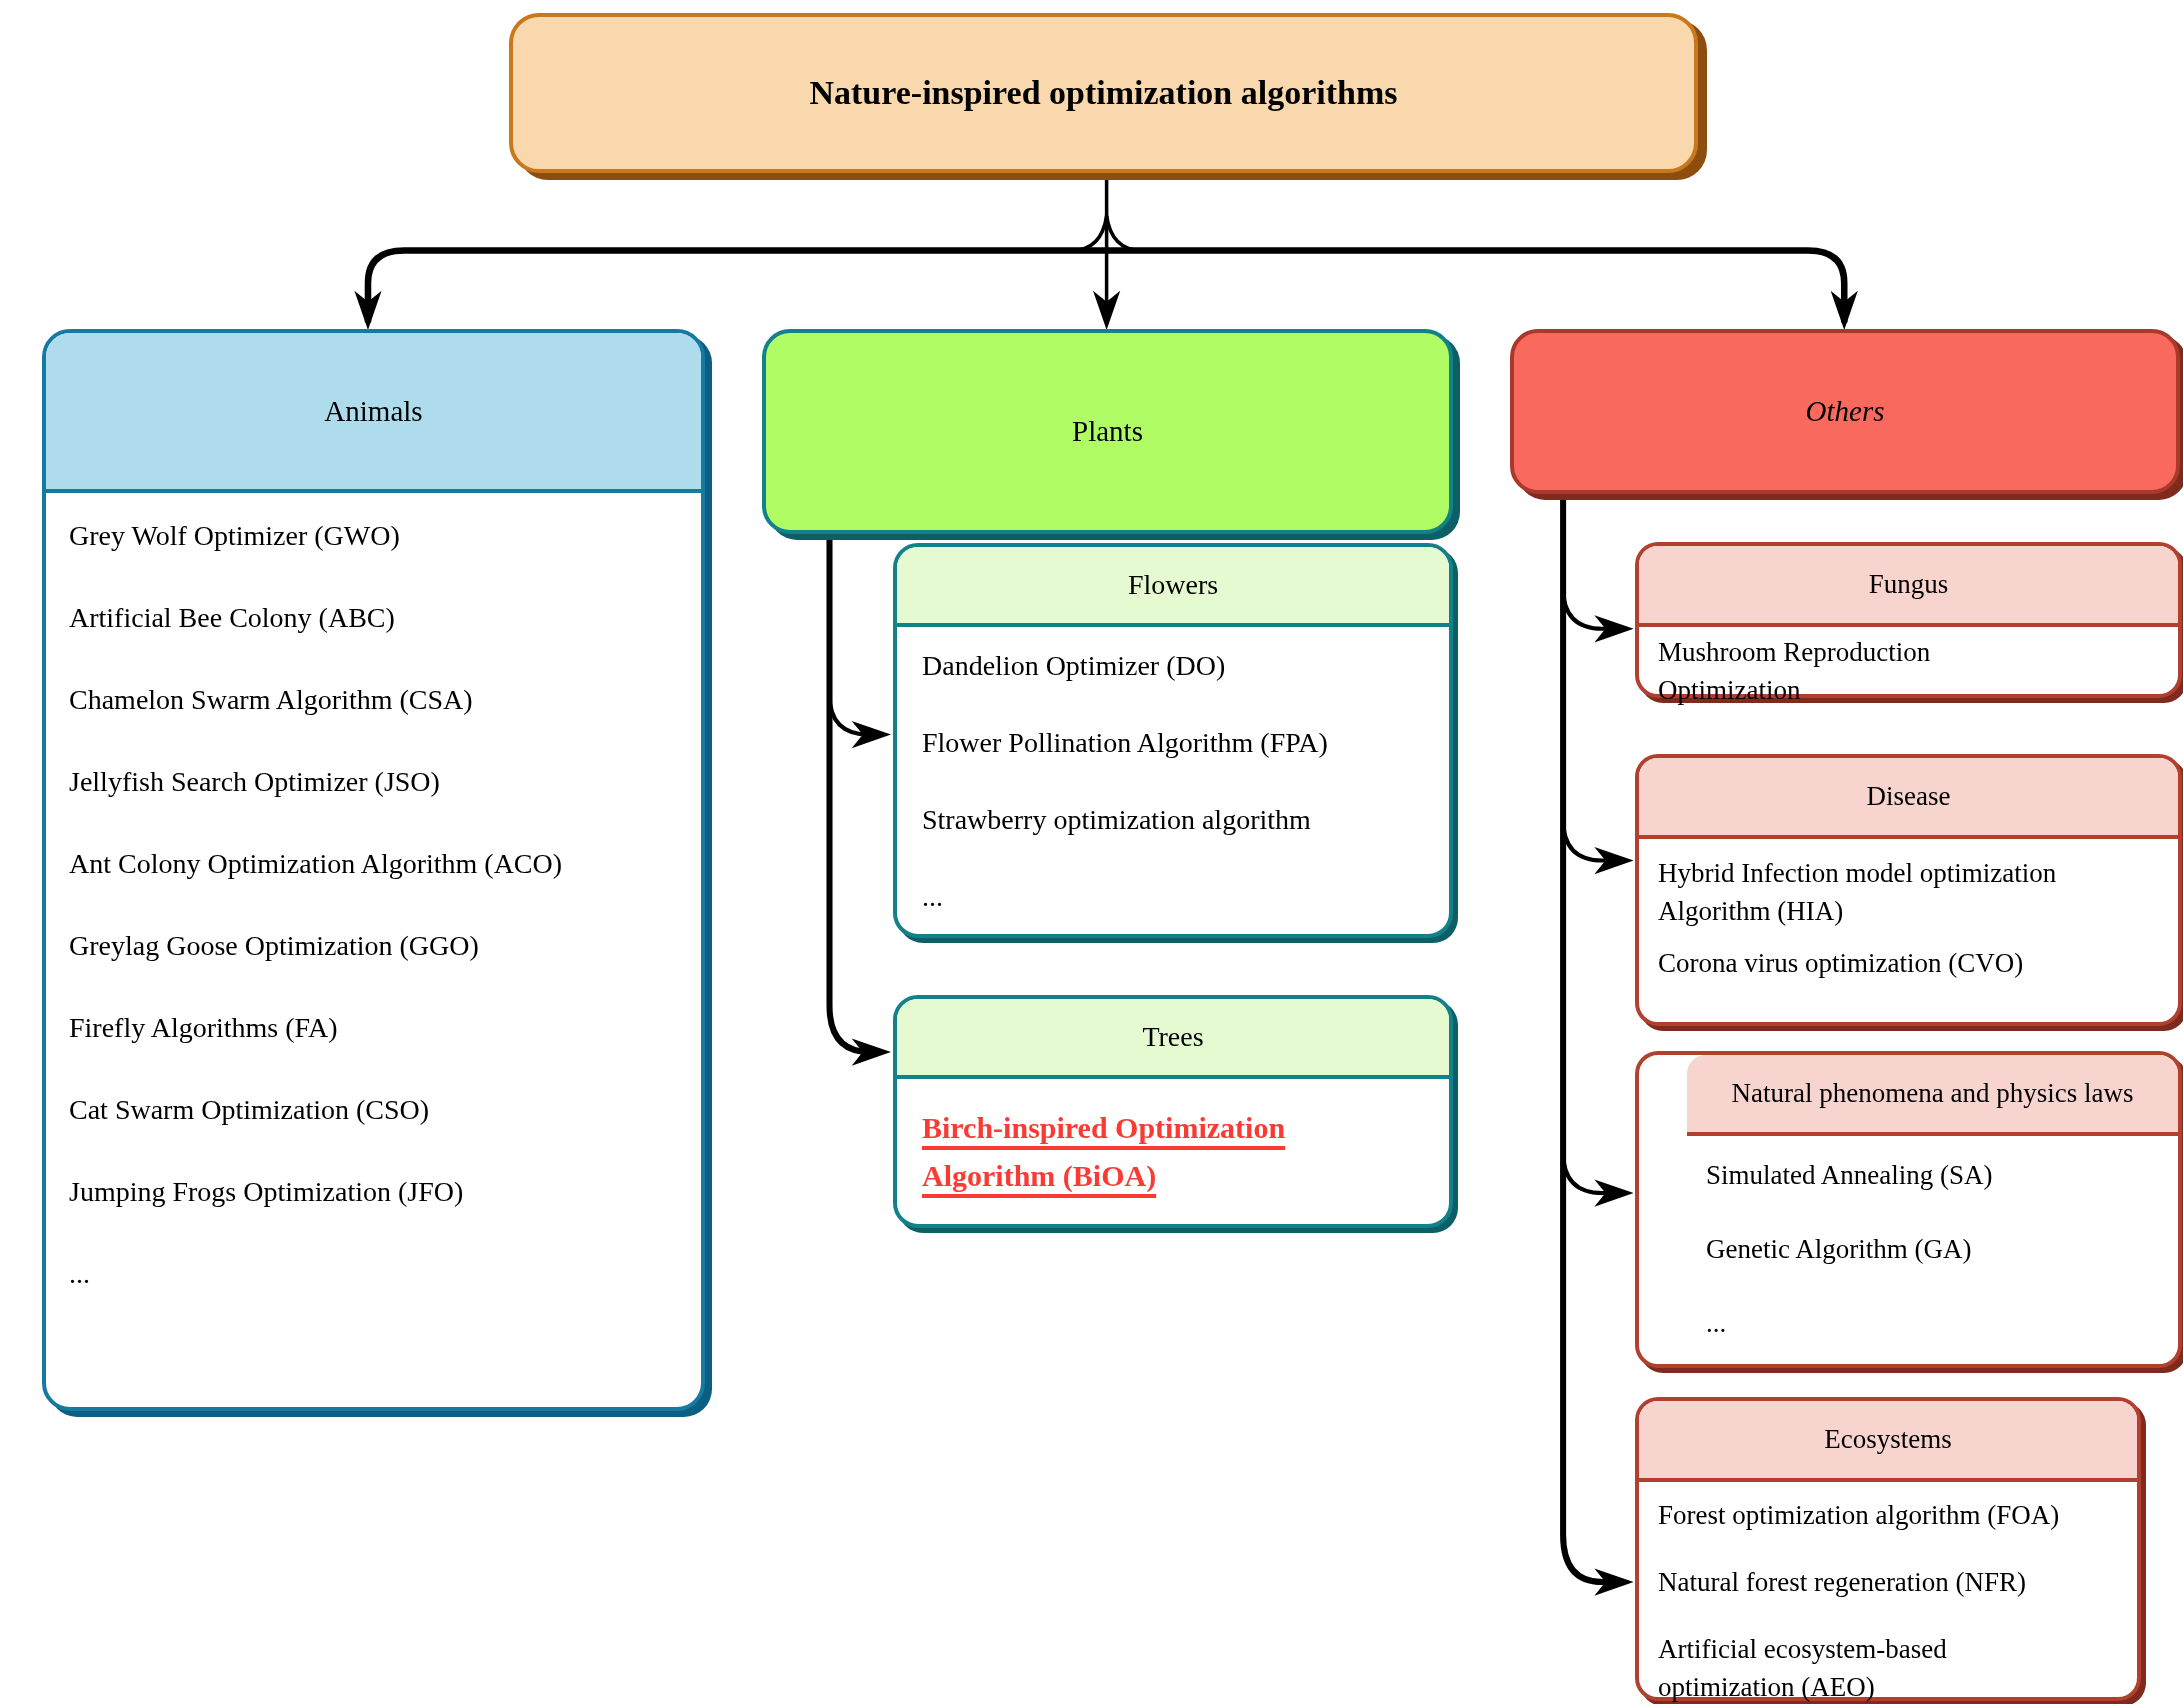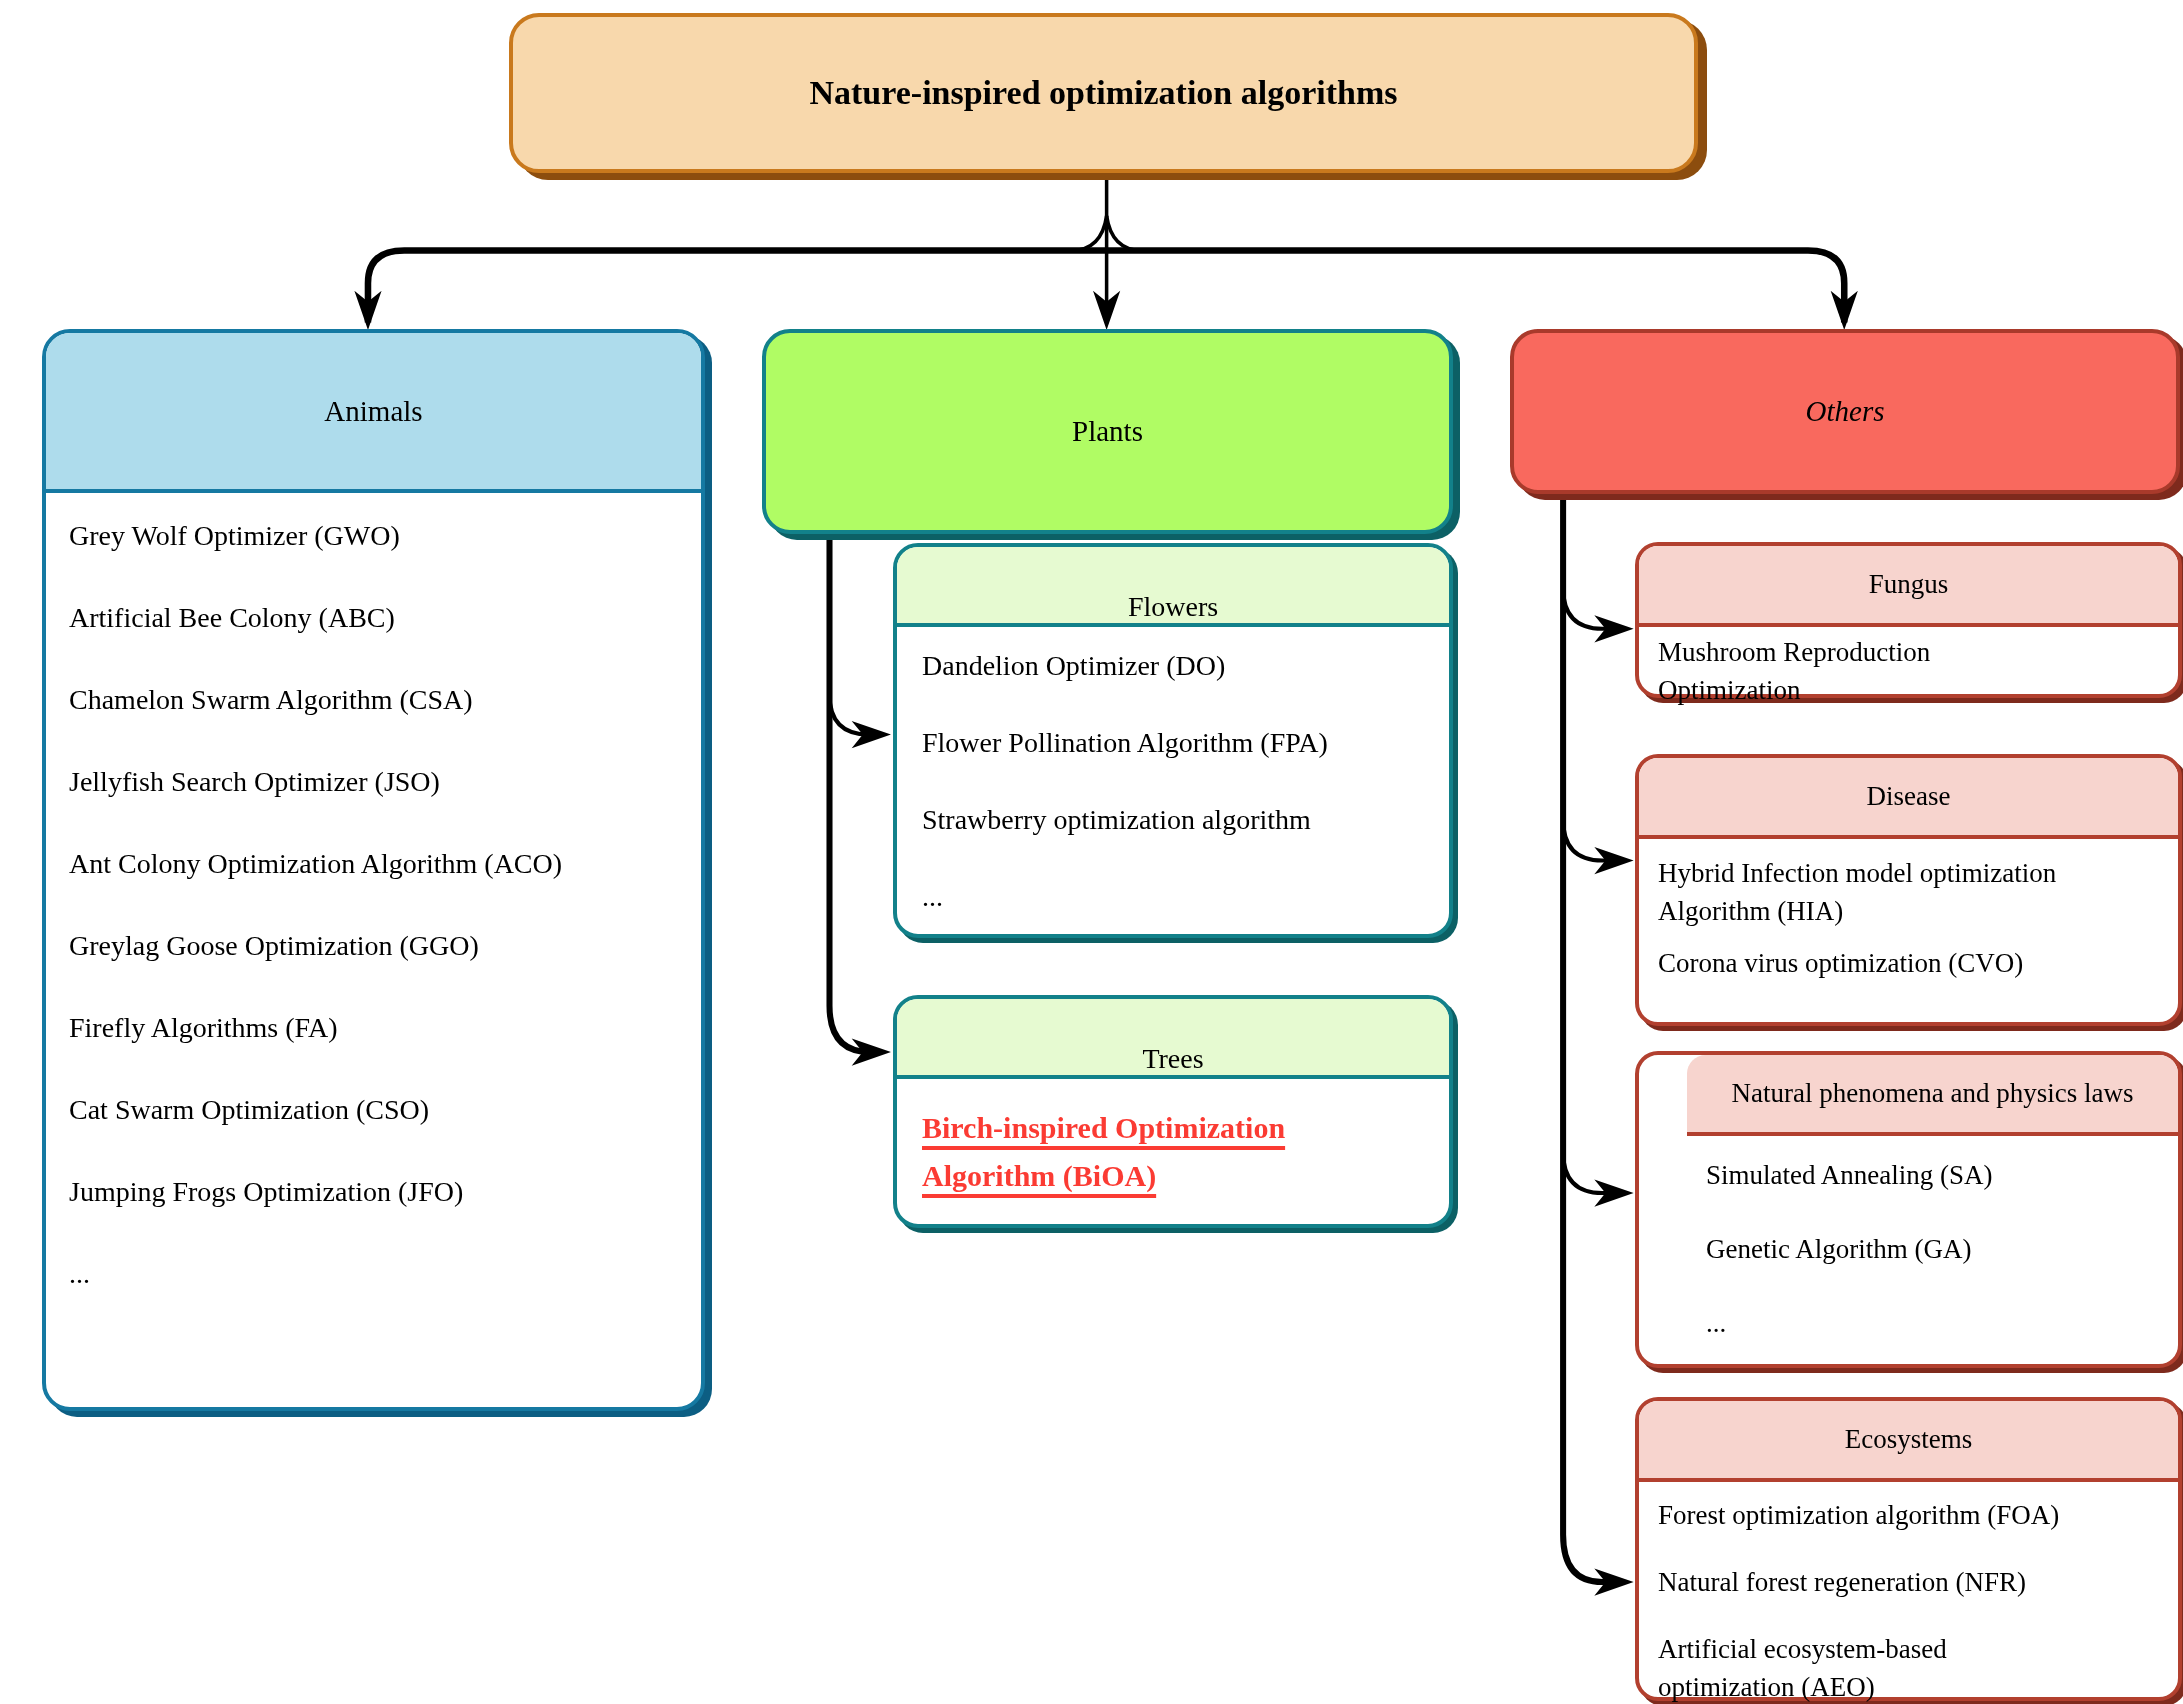--- a/index.html
+++ b/index.html
@@ -61,40 +61,40 @@
   .sub-header{
     flex:0 0 auto; display:flex; align-items:center; justify-content:center;
     border-top-left-radius:20.7px; border-top-right-radius:20.7px; font-size:28px;
   }
   .sub-body{flex:1 1 auto; display:flex; flex-direction:column;}
   .item{white-space:pre-line;}
 
   .flowers-box,.trees-box{border:4.5px solid var(--teal-green); box-shadow:5px 5px 0 var(--teal-green-shadow);}
   .flowers-box{left:893px; top:543px; width:560px; height:395px;}
   .trees-box{left:893px; top:995px; width:560px; height:233px;}
-  .flowers-header,.trees-header{height:80px; background:var(--pale-green); border-bottom:4.5px solid var(--teal-green);align-items:flex-end;}
+  .flowers-header,.trees-header{height:80px; background:var(--pale-green); border-bottom:4.5px solid var(--teal-green);}
   .flowers-body{padding:22px 15px 16px 25px; gap:44px; font-size:28px; line-height:33px;}
   .trees-body{padding:25px 15px 0 25px; font-size:30px; line-height:48px;}
   .highlight-item{
     color:var(--red-text); font-weight:bold; text-decoration:underline;
     text-decoration-thickness:3.5px; text-underline-offset:8px;
   }
 
   .pink-box{border:4px solid var(--pink-border); box-shadow:5px 5px 0 var(--red-shadow); border-radius:23px;}
   .pink-header{height:81px; background:var(--pale-pink); border-bottom:4px solid var(--pink-border); font-size:27px;
     border-top-left-radius:18.6px; border-top-right-radius:18.6px;}
   .pink-body{font-size:27px; line-height:38px; padding:0 14px 0 19px;}
 
   .fungus-box{left:1635px; top:542px; width:547px; height:156px;}
   .fungus-box .pink-body{padding-top:6px;}
   .disease-box{left:1635px; top:754px; width:547px; height:272px;}
   .disease-box .pink-body{padding-top:15px; gap:14px;}
   .natural-box{left:1635px; top:1051px; width:547px; height:317px;padding-left:48px;}
   .natural-box .pink-body{padding-top:20px; gap:36px;}
-  .eco-box{left:1635px; top:1397px; width:547px; height:304px;}
+  .eco-box{left:1635px; top:1397px; width:506px; height:304px;}
   .eco-box .pink-body{padding-top:14px; gap:29px;}
 </style>
 </head>
 <body>
 
 <div class="canvas">
 
   <svg class="connectors" width="2183" height="1704" viewBox="0 0 4332 3382">
 
     <path d="M2196 342 L2196 632" stroke="#000" stroke-width="7" fill="none"></path>

